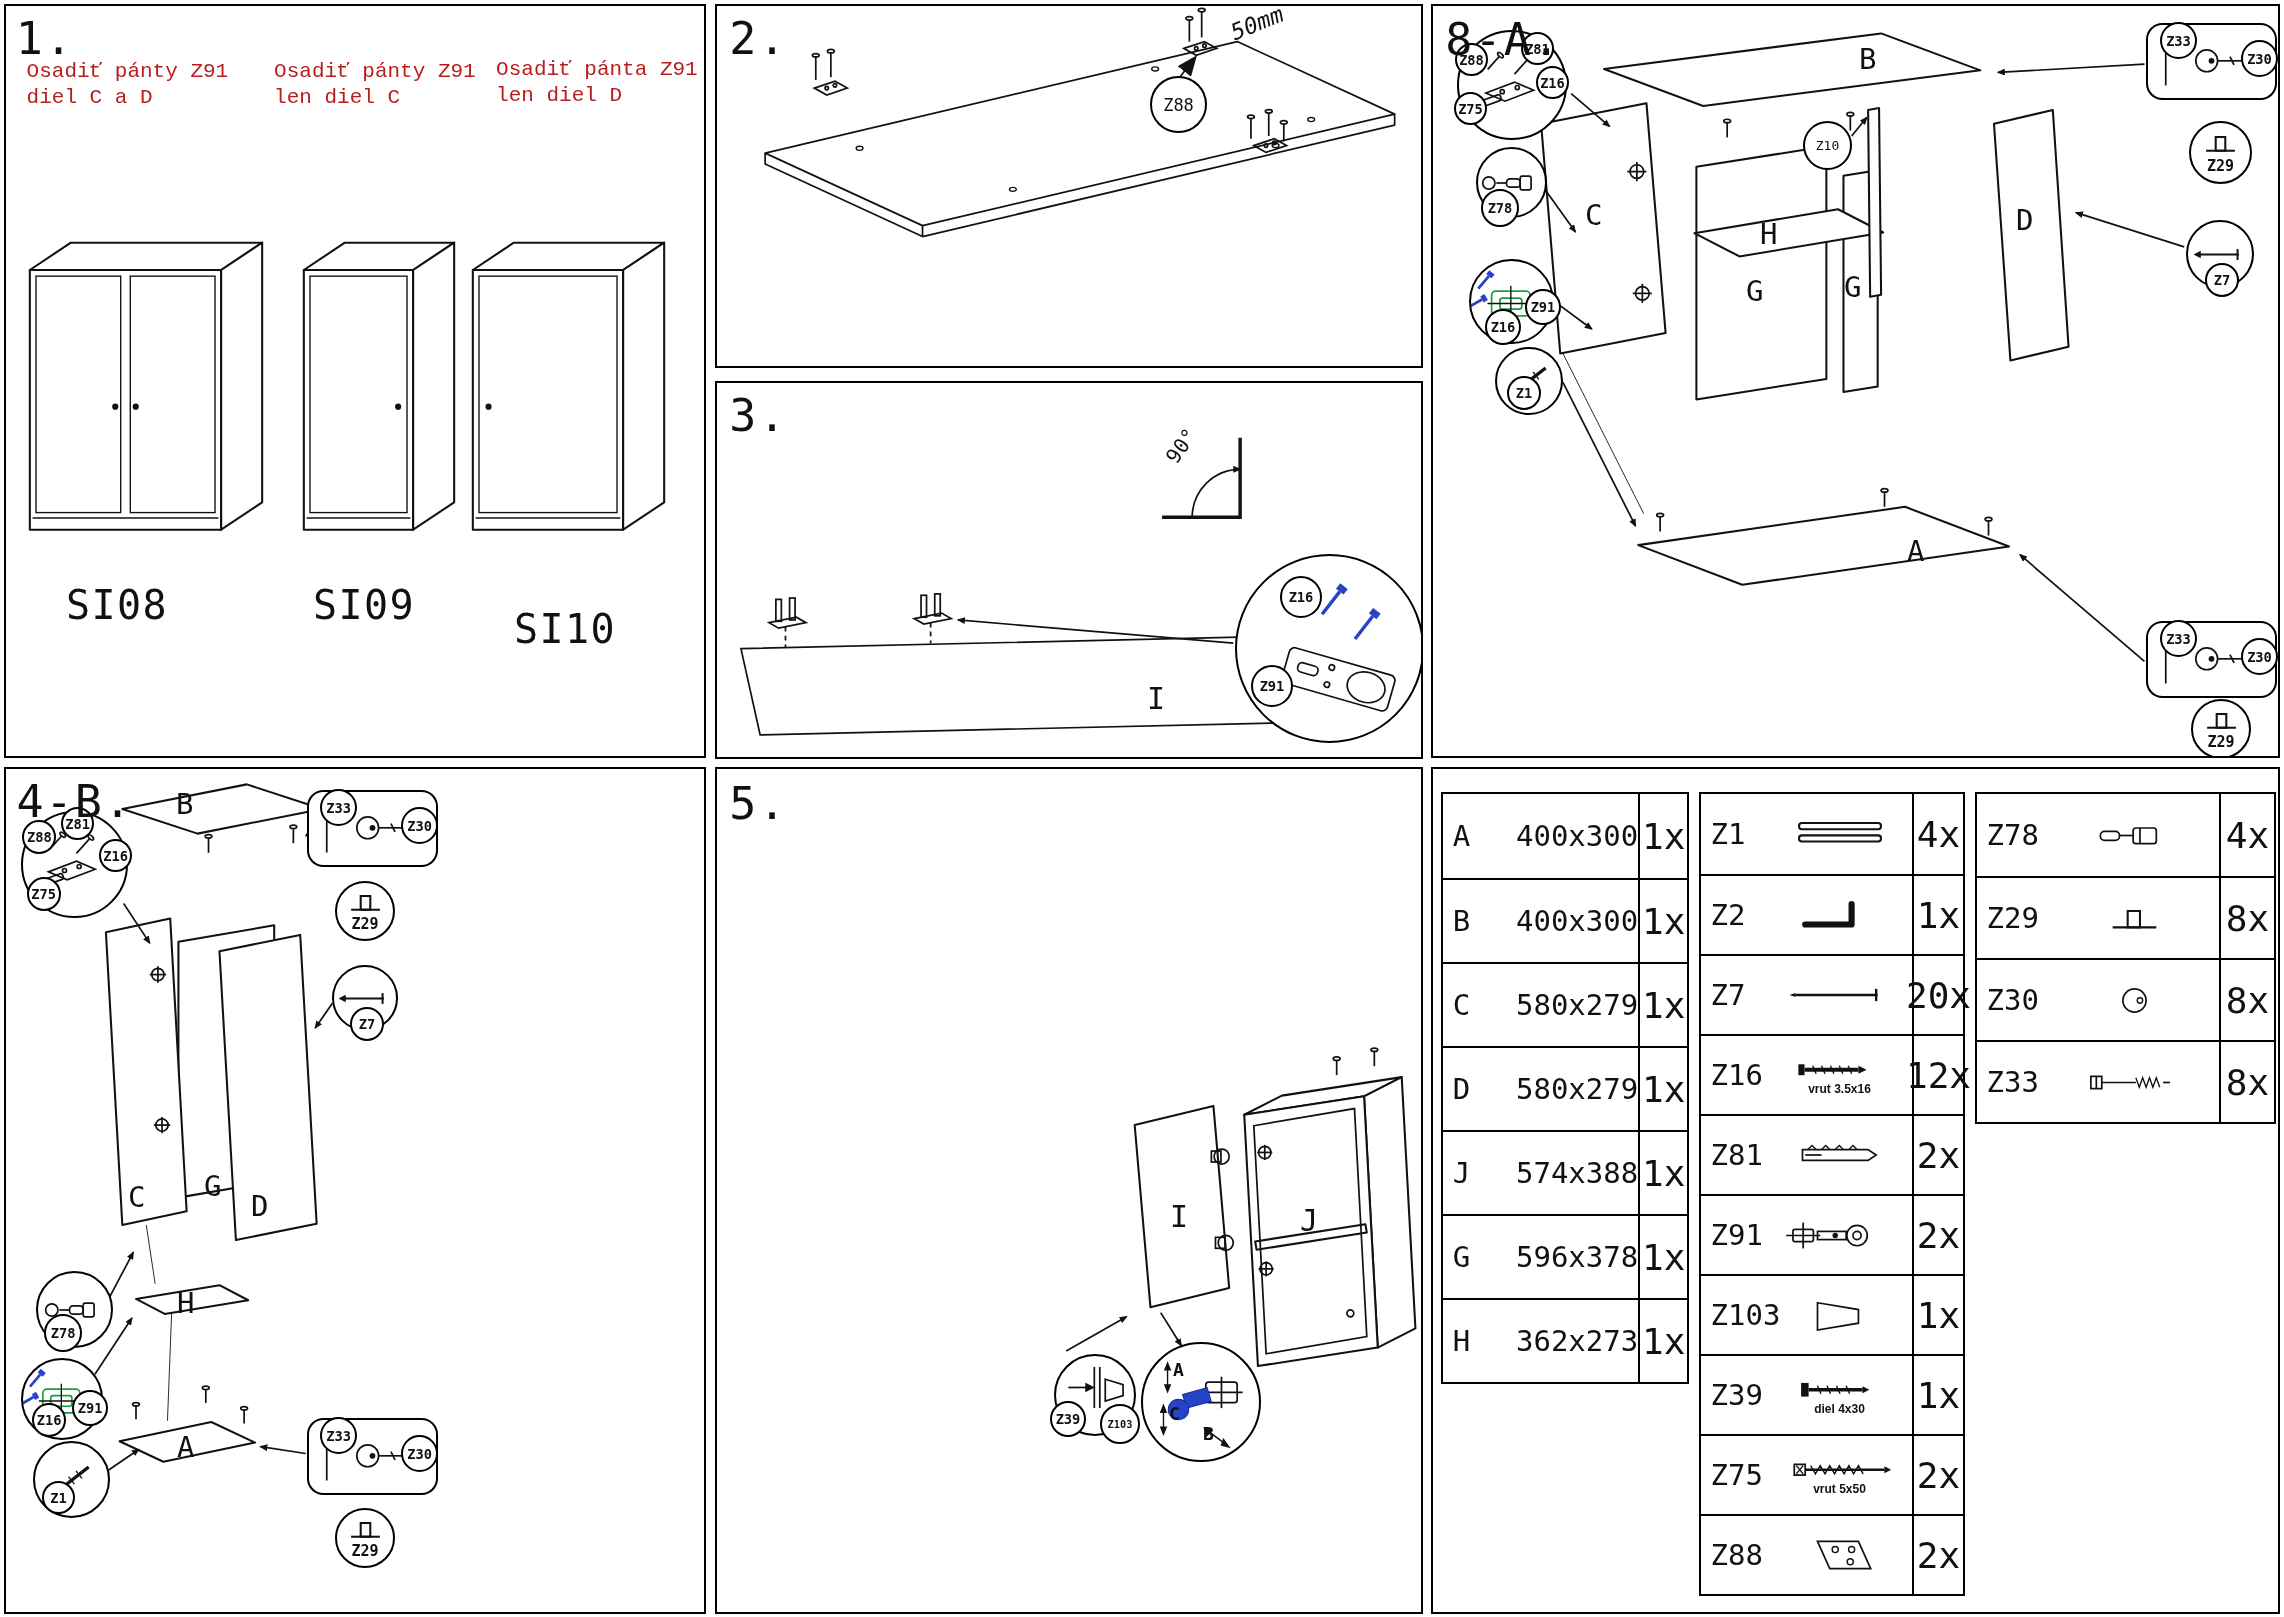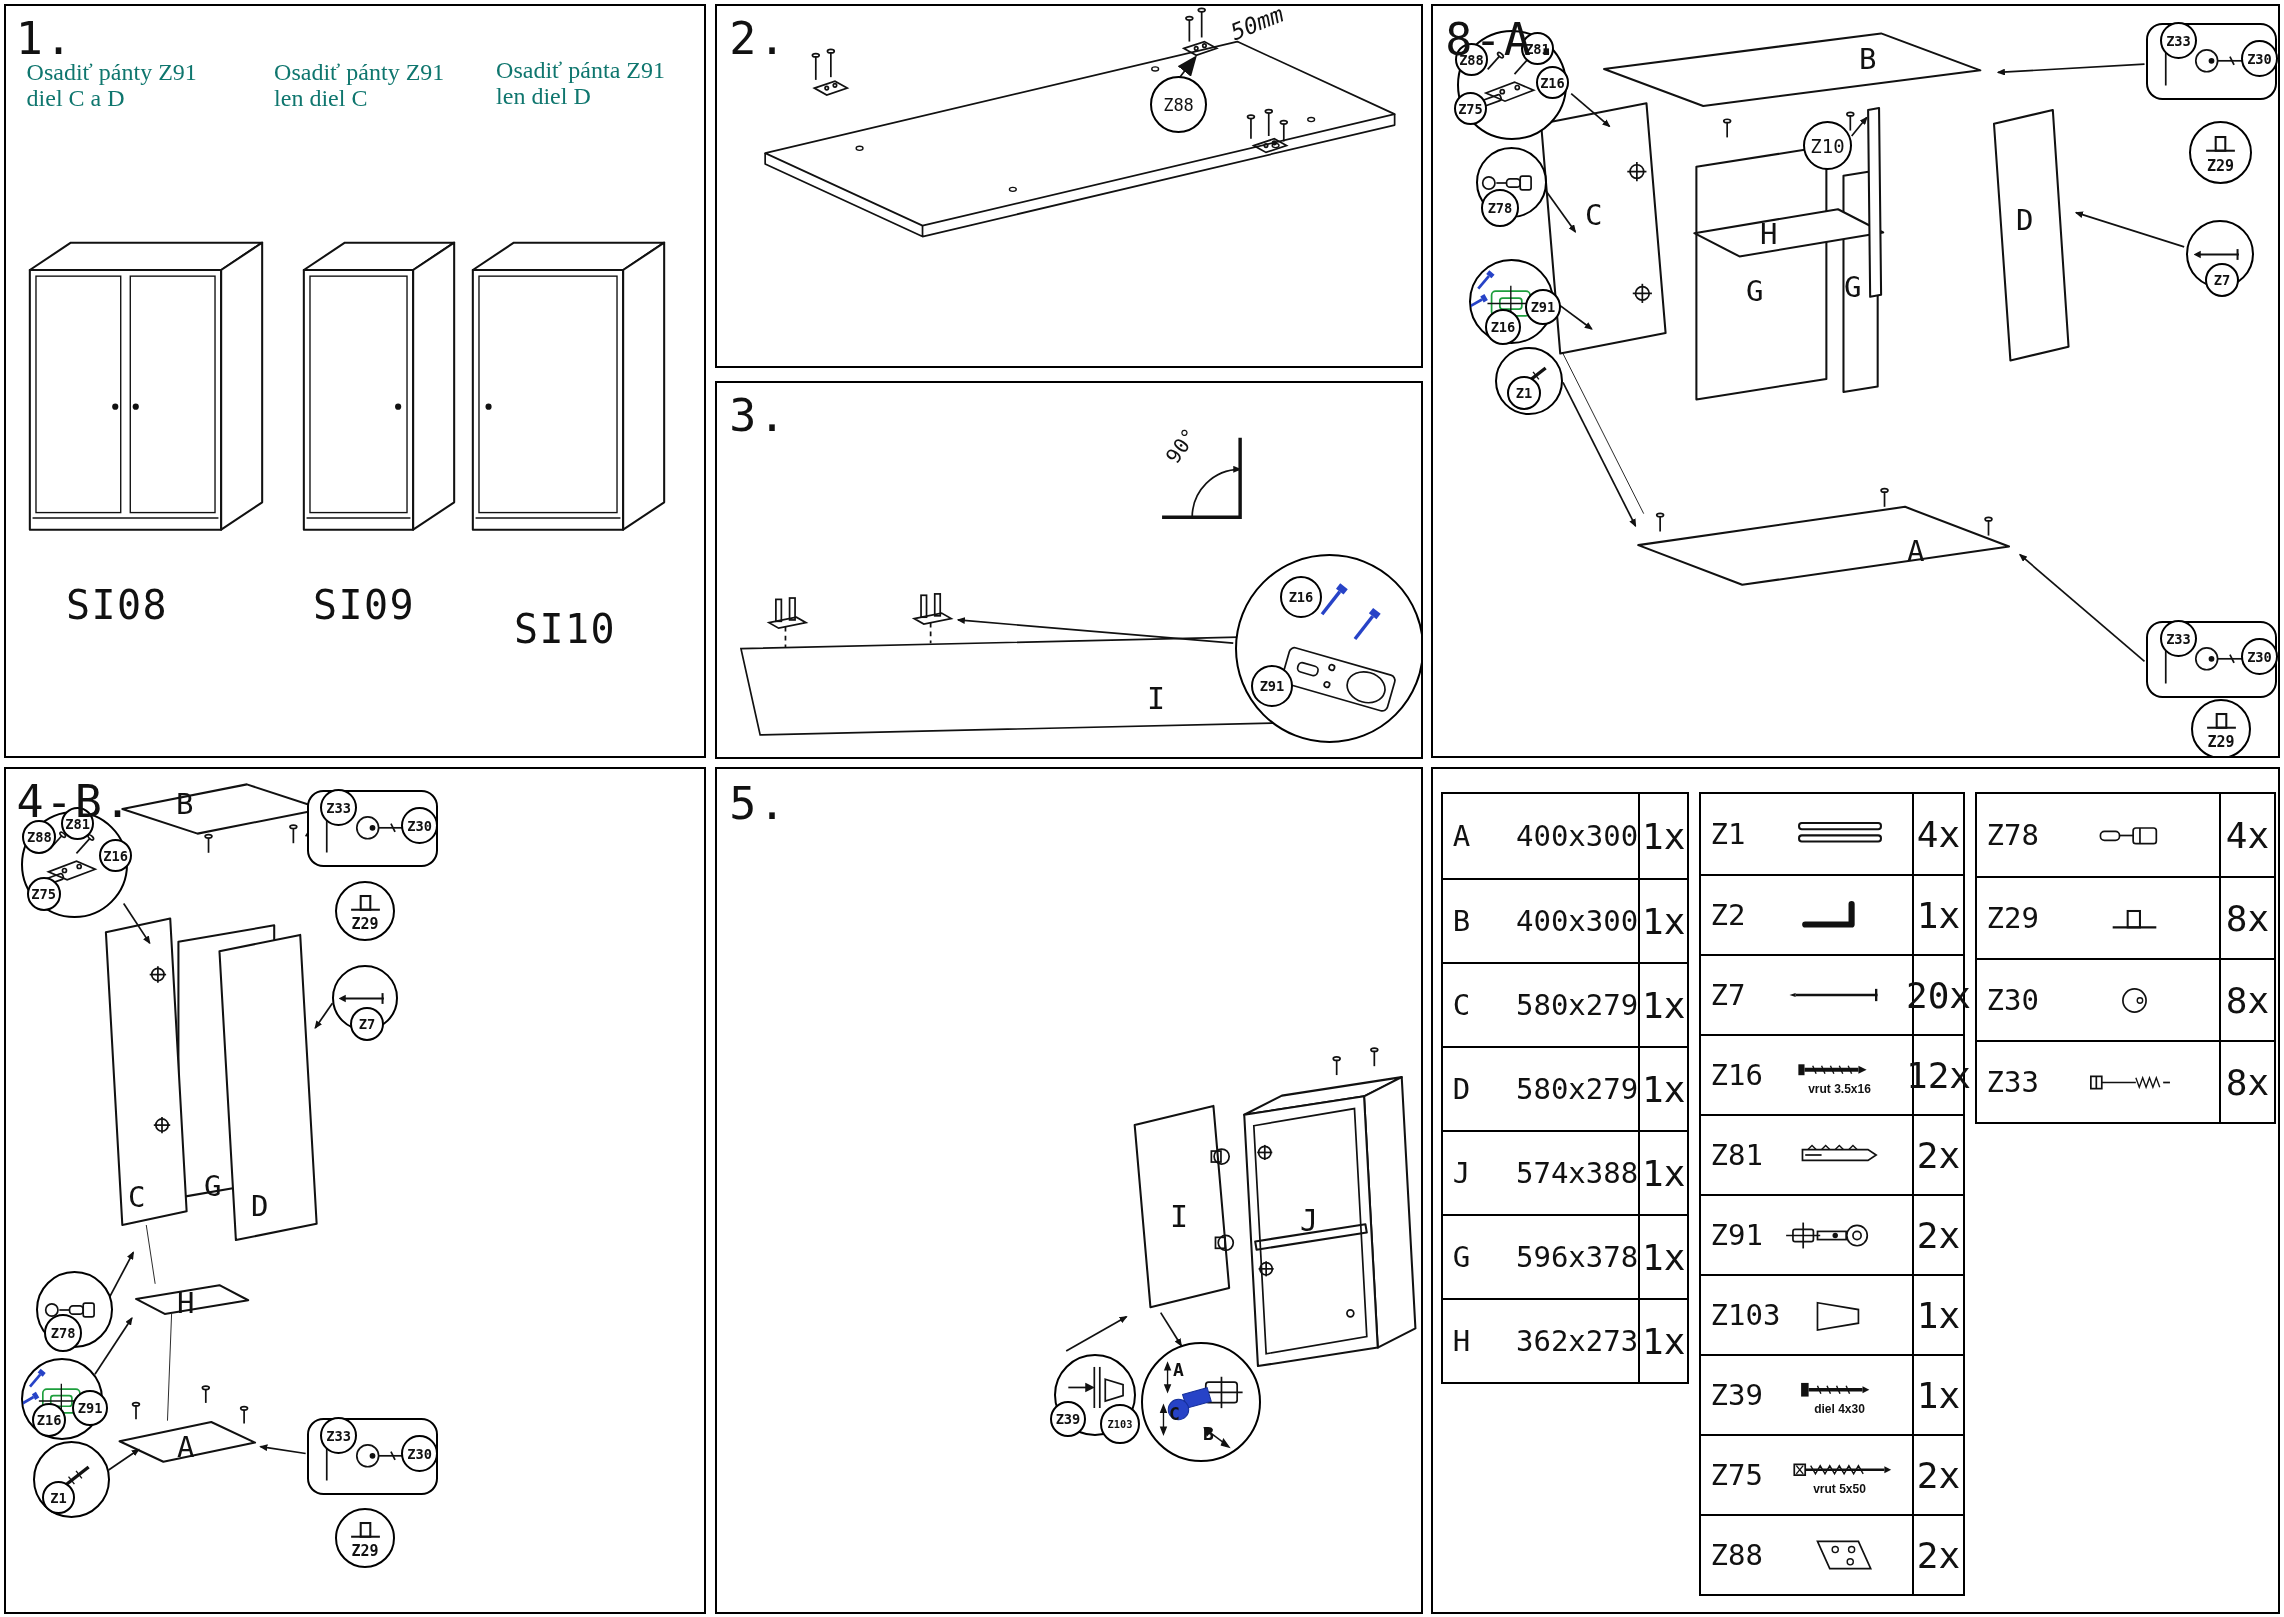--- a/index.html
+++ b/index.html
@@ -1,20 +1,20 @@
 <!DOCTYPE html>
 <html style="font-size:11px"><head>
 <meta charset="utf-8">
 <style>
 *{box-sizing:border-box;margin:0;padding:0}
 html,body{width:2284px;height:1617px;background:#fff}
 body{position:relative;font-family:"DejaVu Sans Mono","Liberation Mono",monospace;color:#111}
 .panel{position:absolute;border:2.1px solid #000;background:#fff;overflow:hidden}
 .pnum{position:absolute;font-size:45px;letter-spacing:2.1px;z-index:6}
-.note{position:absolute;font-family:Liberation Serif, serif;font-size:24px;line-height:26px;color:#0f766e;z-index:4}
+.note{position:absolute;font-family:Liberation Mono, monospace;font-size:21px;line-height:26px;color:#b91c1c;z-index:4}
 .note span{display:block}
 .model{position:absolute;font-size:40px;letter-spacing:1.4px;z-index:4}
 .plabel{position:absolute;font-size:29px;z-index:4}
 .slabel{position:absolute;font-size:18px;font-weight:bold;z-index:7}
 .callout{position:absolute;border:2.1px solid #000;border-radius:50%;background:#fff;display:flex;flex-direction:column;align-items:center;justify-content:center;gap:1.4px;z-index:3}
 .boxcall{position:absolute;border:2.1px solid #000;border-radius:16.4px;background:#fff;display:flex;align-items:center;justify-content:center;z-index:3}
 .tag{position:absolute;border:2.1px solid #000;border-radius:50%;background:#fff;display:flex;align-items:center;justify-content:center;font-size:13.7px;font-weight:bold;z-index:5}
 .tag.sm{font-size:10.3px}
 .ctext{font-size:17px}
 .csub{font-size:15px;font-weight:bold}
@@ -265,21 +265,21 @@
 
   <span class="plabel" style="left:426px;top:36px">B</span>
   <span class="plabel" style="left:152px;top:192px">C</span>
   <span class="plabel" style="left:327px;top:211px">H</span>
   <span class="plabel" style="left:313px;top:268px">G</span>
   <span class="plabel" style="left:411px;top:264px">G</span>
   <span class="plabel" style="left:583px;top:197px">D</span>
   <span class="plabel" style="left:474px;top:528px">A</span>
 
   <div class="callout" style="left:370px;top:115px;width:49px;height:49px">
-    <span class="ctext" style="font-size:19px">Z10</span>
+    <span class="ctext" style="font-size:13px">Z10</span>
   </div>
 
   <div class="callout" style="left:24px;top:24px;width:110px;height:110px">
     <svg width="105" height="105" viewBox="0 0 154 154">
       <g fill="none" stroke="#111" stroke-width="2.5">
         <polygon points="38,88 80,72 108,84 66,100"></polygon>
         <circle cx="62" cy="86" r="3"></circle>
           <circle cx="84" cy="80" r="3"></circle>
         <g transform="translate(100,38) rotate(42)">
             <line x1="0" y1="0" x2="0" y2="30"></line>

